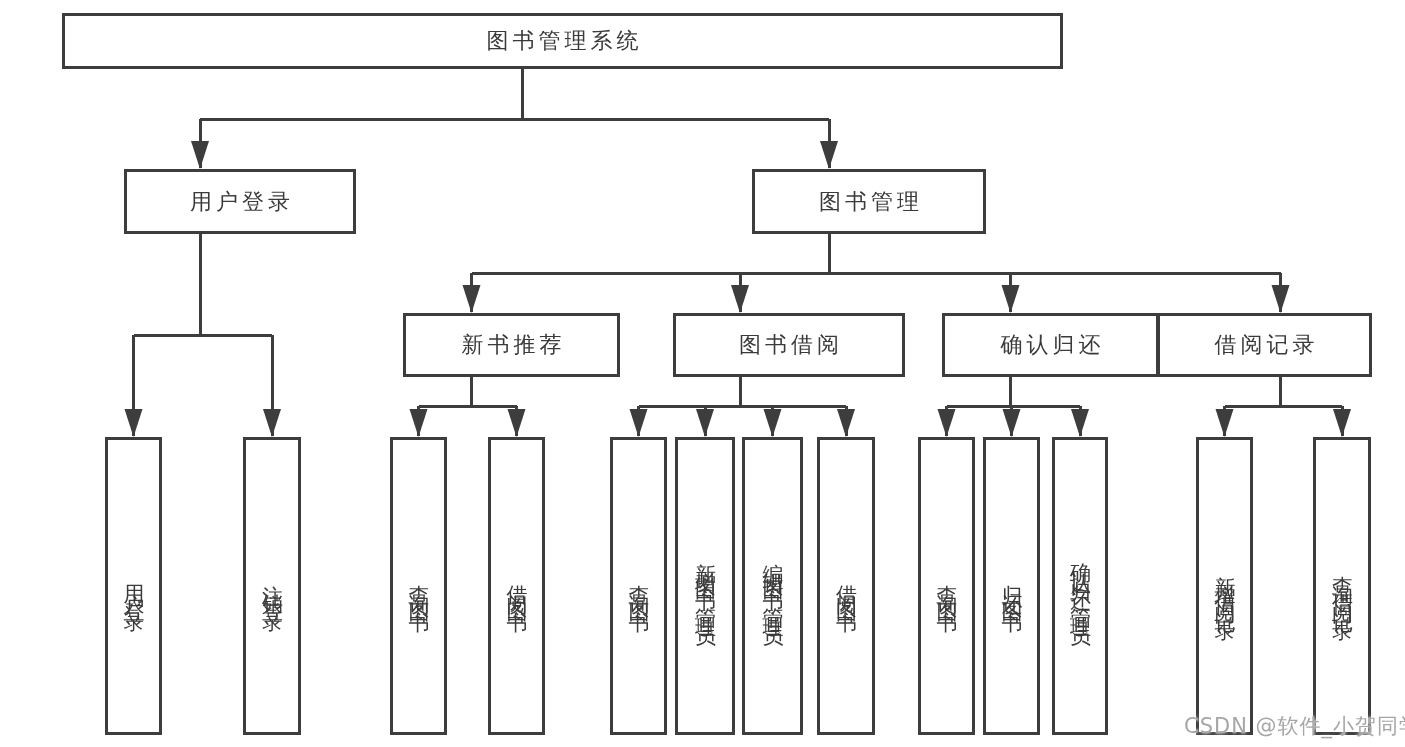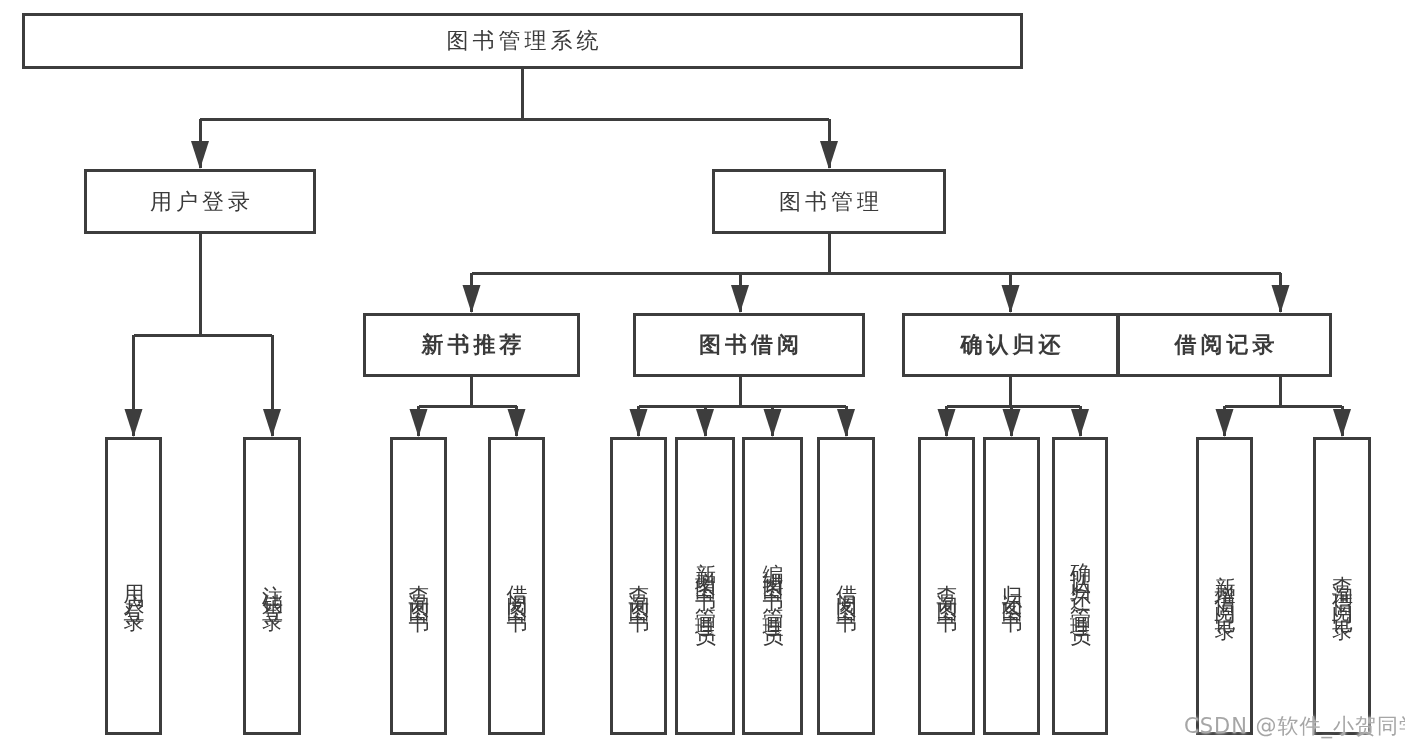--- a/index.html
+++ b/index.html
@@ -12,27 +12,27 @@
   }
   svg.wires{position:absolute;left:0;top:0;width:1405px;height:747px;}
   .ln{fill:none;stroke:#3d3d3d;stroke-width:3;shape-rendering:crispEdges;}
   .ar{fill:#3d3d3d;stroke:none;}
   .node{
     position:absolute;box-sizing:border-box;
     background:#ffffff;border:3px solid #3d3d3d;
     display:flex;align-items:center;justify-content:center;
     color:#3a3a3a;
   }
-  .node.h{font-size:22px;letter-spacing:4px;text-indent:4px;white-space:nowrap;}
+  .node.h{font-size:22px;letter-spacing:4px;text-indent:4px;white-space:nowrap;margin-left:40px;}
   .node.v span{
     writing-mode:vertical-rl;text-orientation:mixed;
     font-size:21px;letter-spacing:9px;line-height:1;
     white-space:nowrap;
   }
-  .lvl2,.lvl3{top:313px;width:217px;height:64px;font-weight:bold;}
+  .lvl2,.lvl3{top:313px;width:217px;height:64px;}
   .leaf{top:437px;height:298px;}
   .watermark{
     position:absolute;left:1184px;top:712px;
     font-size:21px;color:#a6a6a6;white-space:nowrap;
     text-shadow:0 0 2px #fff,0 0 4px #fff;
     letter-spacing:1px;
   }
 </style>
 </head>
 <body>

